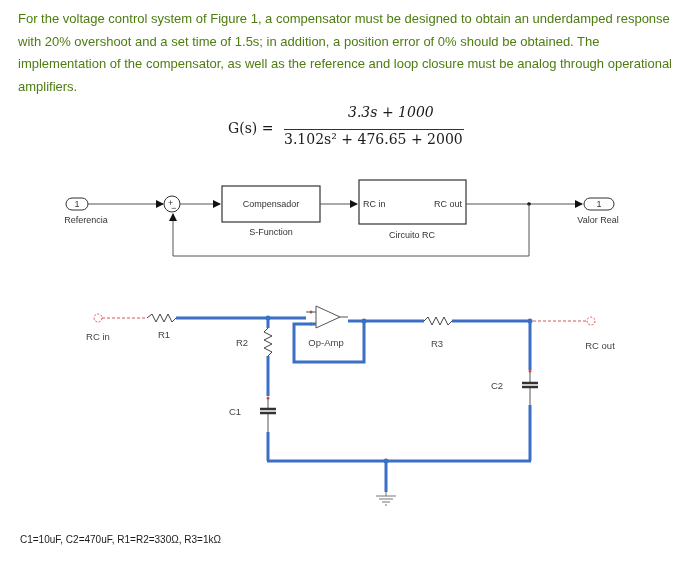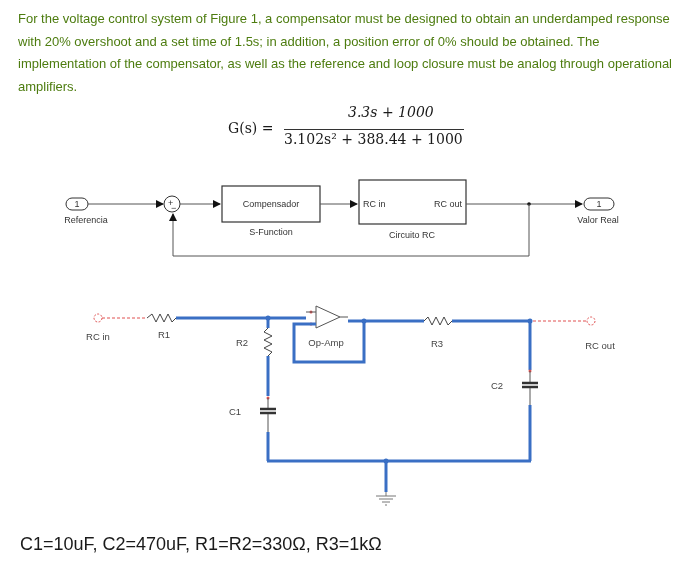--- a/index.html
+++ b/index.html
@@ -3,35 +3,35 @@
 <meta charset="utf-8">
 <style>
   html, body { margin:0; padding:0; background:#ffffff; }
   body { width:700px; height:567px; position:relative; overflow:hidden; font-family:"Liberation Sans", sans-serif; }
   .para { position:absolute; left:18px; top:8px; width:670px; font-size:13px; line-height:22.5px; color:#4d7c0f; }
   .formula { position:absolute; left:228px; top:104px; font-family:"DejaVu Serif", serif; font-size:14px; color:#1a1a1a; }
   .formula .lhs { position:absolute; left:0; top:16px; white-space:nowrap; }
   .formula .num { position:absolute; left:120px; top:0; white-space:nowrap;font-style:italic; }
   .formula .bar { position:absolute; left:56px; top:25px; width:180px; height:1px; background:#333; }
   .formula .den { position:absolute; left:56px; top:27px; white-space:nowrap; }
-  .caption { position:absolute; left:20px; top:534px; font-size:18px; color:#1a1a1a; }
+  .caption { position:absolute; left:20px; top:534px; font-size:10px; color:#1a1a1a; }
   svg { position:absolute; left:0; top:0; }
   .sl { font-family:"Liberation Sans", sans-serif; font-size:9px; fill:#333; }
   .cl { font-family:"Liberation Sans", sans-serif; font-size:9.5px; fill:#444; }
 </style>
 </head>
 <body>
 
 <div class="para">For the voltage control system of Figure 1, a compensator must be designed to obtain an underdamped response with 20% overshoot and a set time of 1.5s; in addition, a position error of 0% should be obtained. The implementation of the compensator, as well as the reference and loop closure must be analog through operational amplifiers.</div>
 
 <div class="formula">
   <span class="lhs">G(s) =</span>
   <span class="num">3.3s + 1000</span>
   <div class="bar"></div>
-  <span class="den">3.102s² + 388.44 + 1000</span>
+  <span class="den">3.102s² + 476.65 + 2000</span>
 </div>
 
 <svg width="700" height="567">
   <defs>
     <marker id="arr" markerWidth="8" markerHeight="8" refX="7" refY="4" orient="auto">
       <path d="M0,0 L8,4 L0,8 z" fill="#111"></path>
     </marker>
   </defs>
 
   <g>

